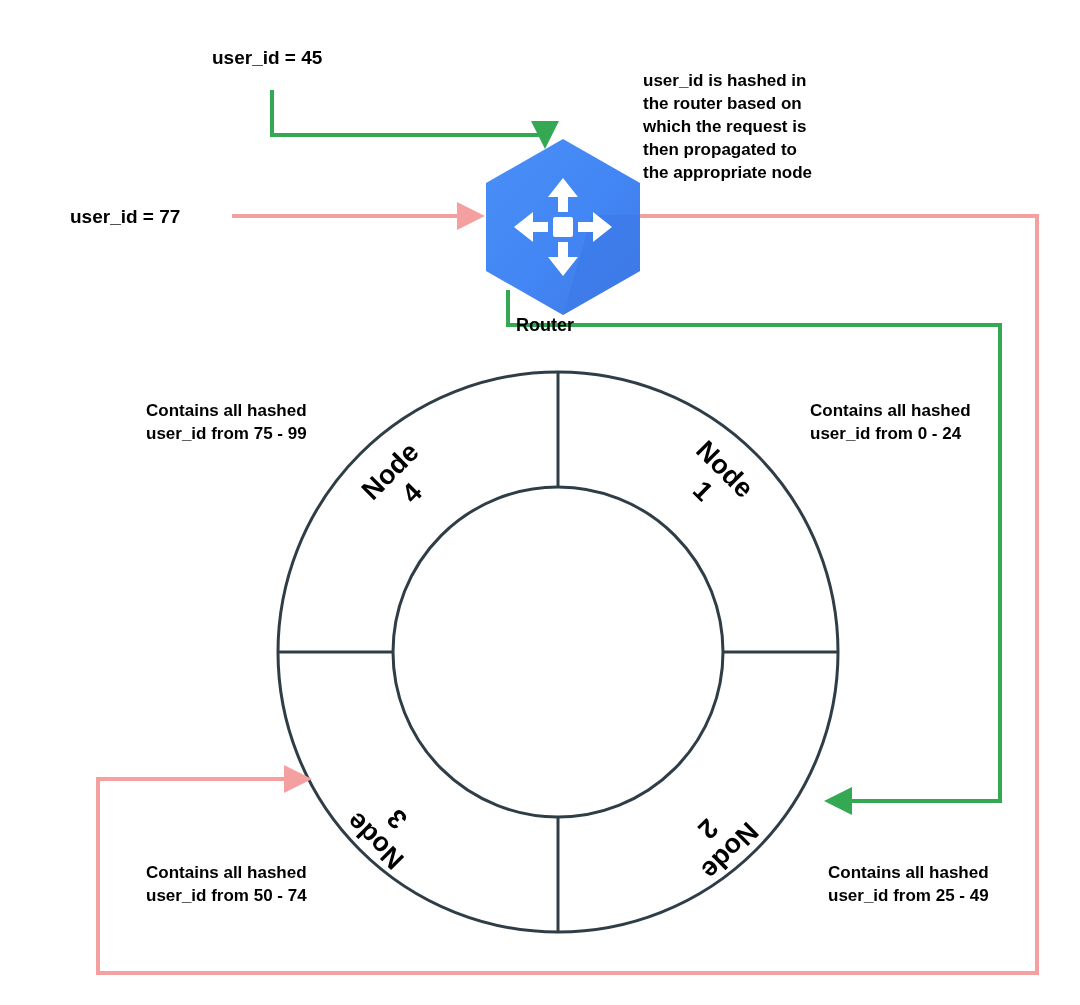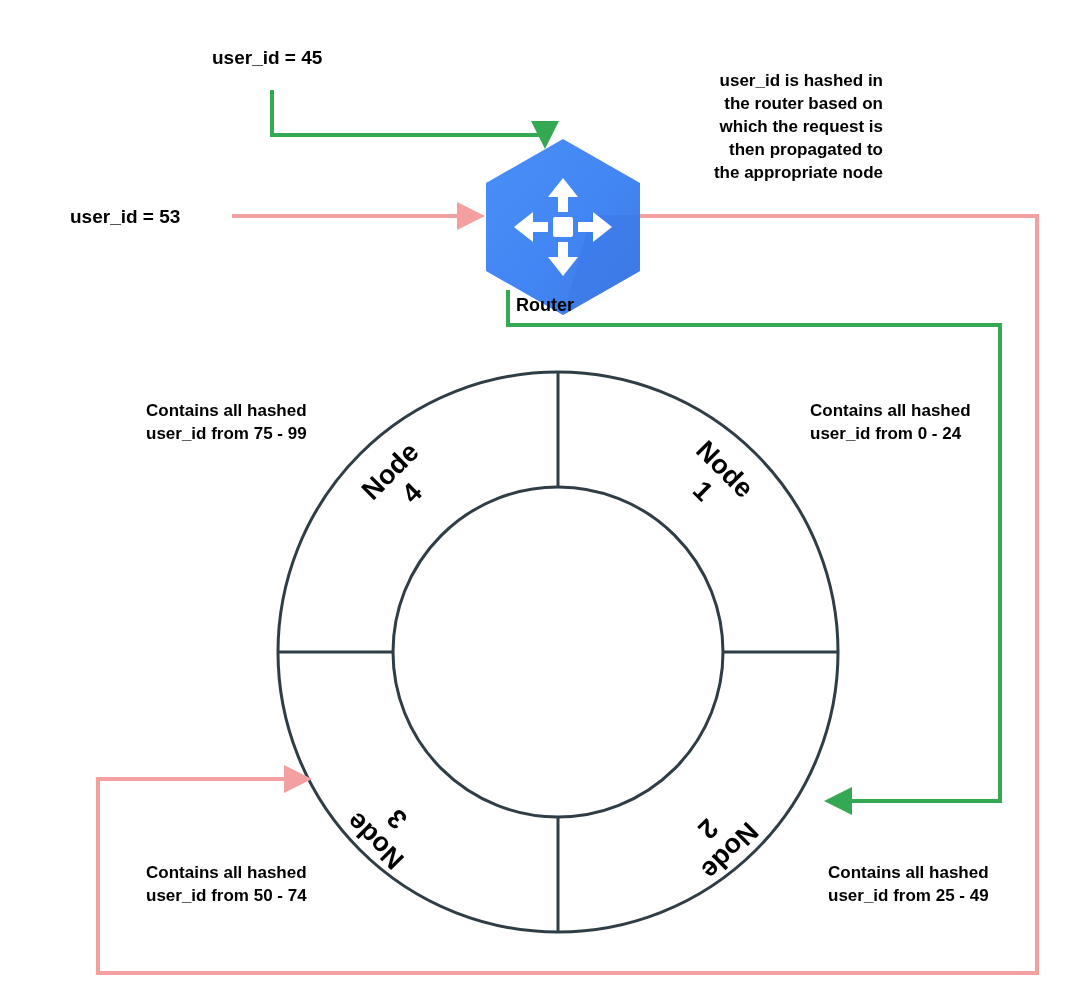--- a/index.html
+++ b/index.html
@@ -33,25 +33,25 @@
     top: 0;
     width: 1080px;
     height: 1005px;
   }
 
   .input-label {
     font-size: 19px;
   }
   .router-label {
     font-size: 18px;
+    margin-top: 20px;
   }
   .note-text {
     font-size: 17px;
     line-height: 1.35;
-    text-align: right;
   }
   .range-text {
     font-size: 17px;
     line-height: 1.35;
     margin-left: 28px;
   }
   .cluster-text {
     font-size: 25px;
     line-height: 1.3;
     text-align: center;
@@ -110,21 +110,21 @@
 
     <path d="M 232 216 L 478 216" fill="none" stroke="#f4a0a0" stroke-width="4" marker-end="url(#arrow-red)"></path>
 
     <path d="M 508 310 L 508 325 L 1000 325 L 1000 801 L 831 801" fill="none" stroke="#34a853" stroke-width="4" marker-end="url(#arrow-green)"></path>
 
     <path d="M 640 216 L 1037 216 L 1037 973 L 98 973 L 98 779 L 305 779" fill="none" stroke="#f4a0a0" stroke-width="4" marker-end="url(#arrow-red)"></path>
   </svg>
 
   <div class="lbl input-label lbl-left" style="left:212px; top:46px;">user_id = 45</div>
 
-  <div class="lbl input-label lbl-left" style="left:70px; top:205px;">user_id = 53</div>
+  <div class="lbl input-label lbl-left" style="left:70px; top:205px;">user_id = 77</div>
 
   <div class="lbl router-label lbl-left" style="left:516px; top:294px;">Router</div>
 
   <div class="lbl note-text lbl-left" style="left:643px; top:70px; width:240px;">user_id is hashed in
 the router based on
 which the request is
 then propagated to
 the appropriate node</div>
 
 

